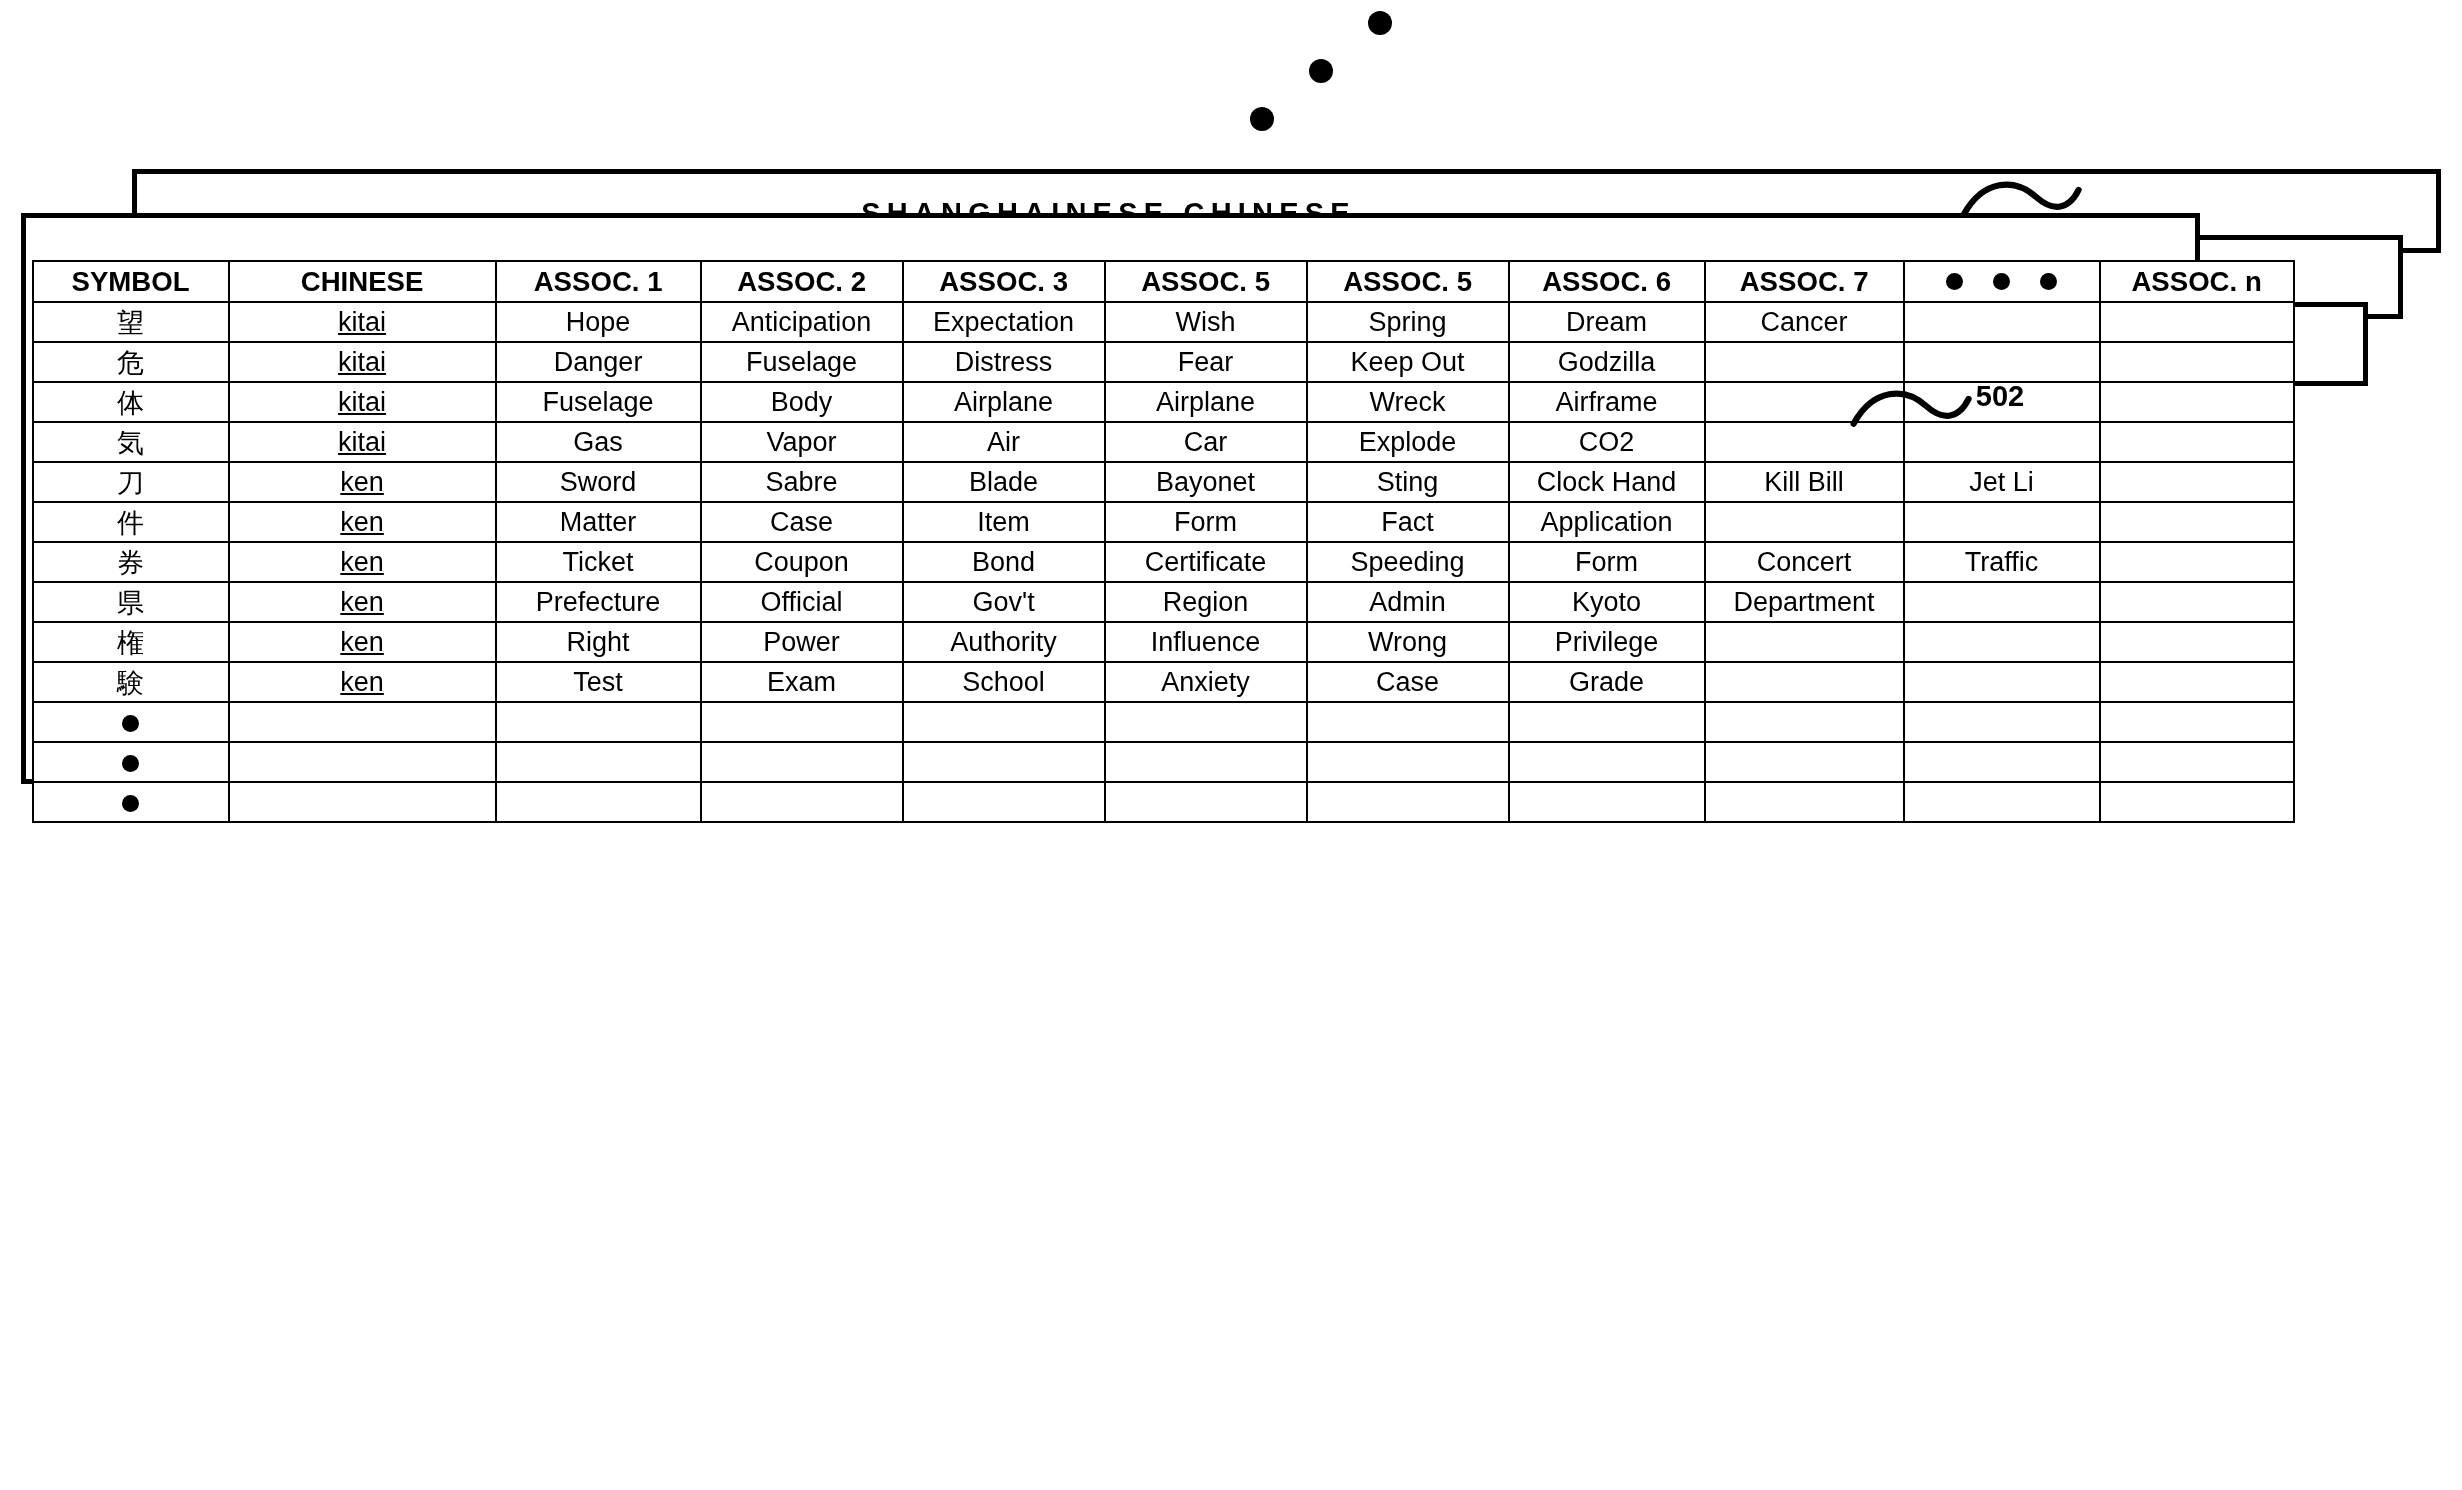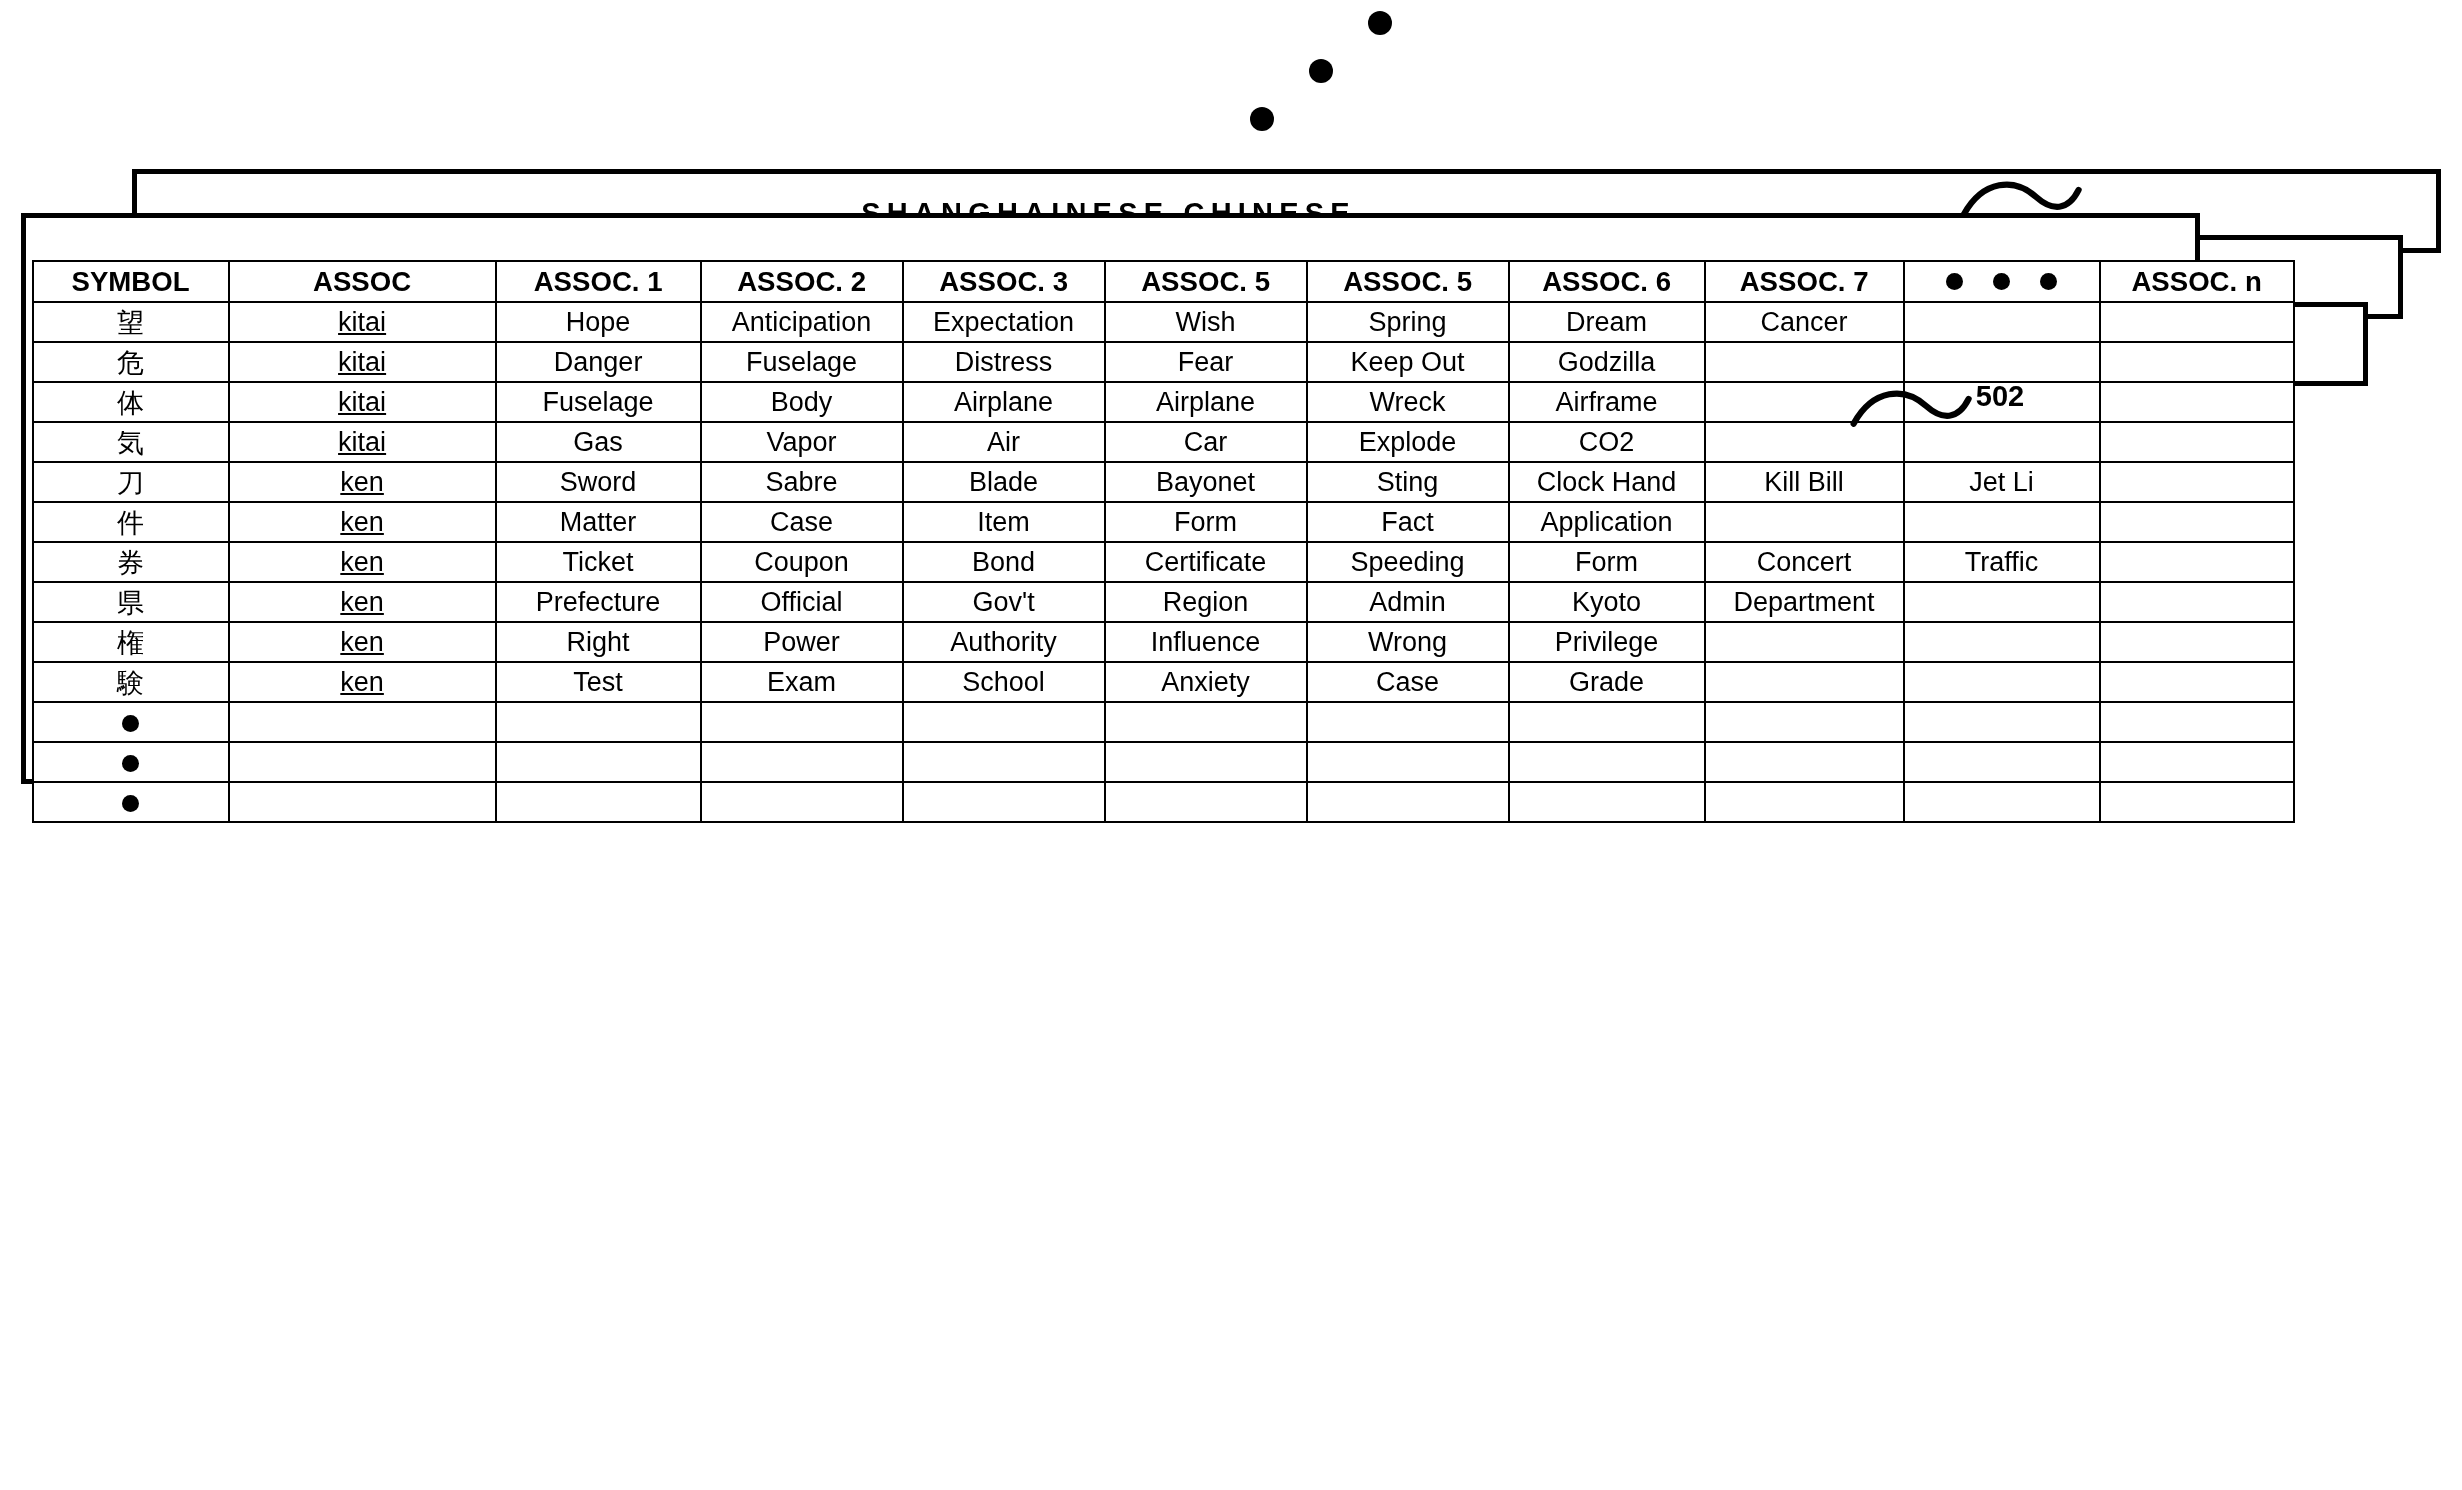--- a/index.html
+++ b/index.html
@@ -195,21 +195,21 @@
     </svg>
     <div class="num">504</div>
   </div>
 
   <div id="front-sheet">
 
     <table class="grid">
       <thead>
         <tr>
           <th style="width:194px">SYMBOL</th>
-          <th style="width:265px">ASSOC</th>
+          <th style="width:265px">CHINESE</th>
           <th style="width:203px">ASSOC. 1</th>
           <th style="width:200px">ASSOC. 2</th>
           <th style="width:200px">ASSOC. 3</th>
           <th style="width:200px">ASSOC. 5</th>
           <th style="width:200px">ASSOC. 5</th>
           <th style="width:194px">ASSOC. 6</th>
           <th style="width:197px">ASSOC. 7</th>
           <th style="width:194px">
             <div class="hdr-dots">
               <span></span>

